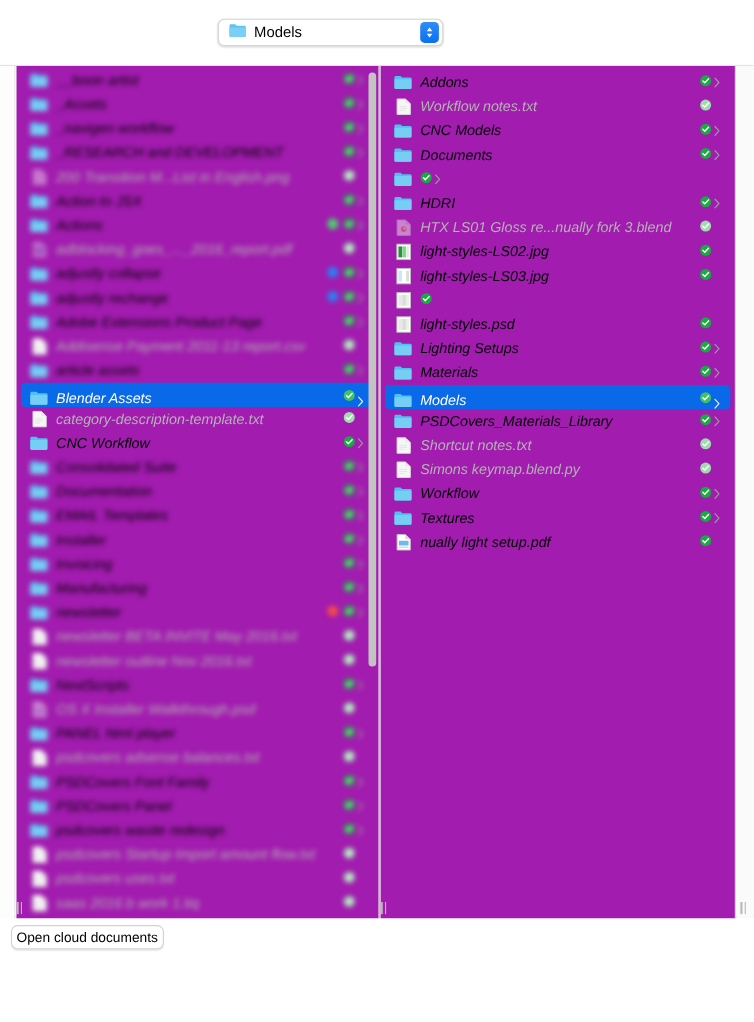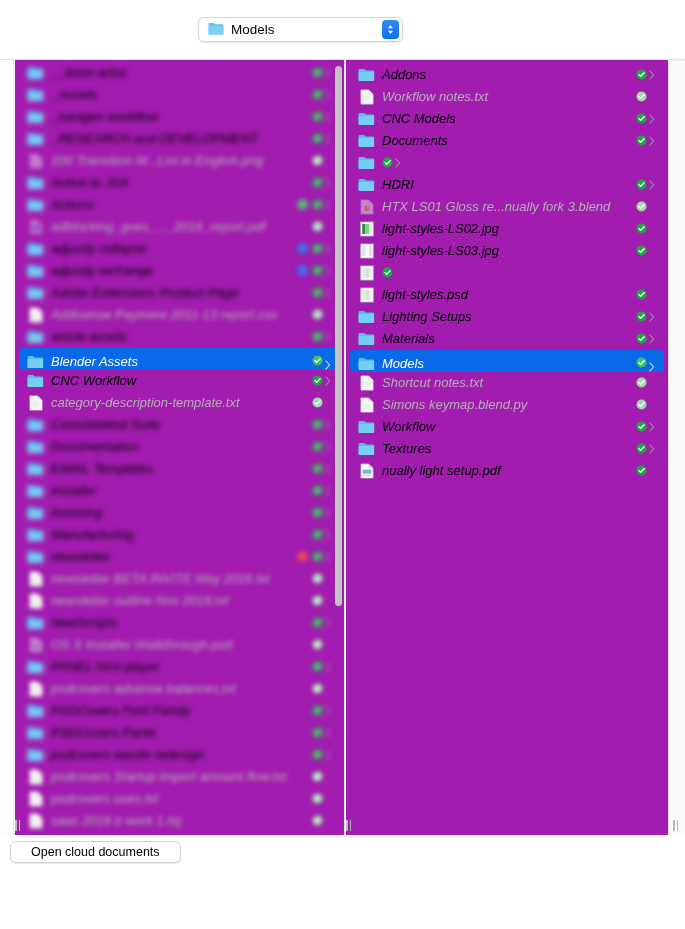--- a/index.html
+++ b/index.html
@@ -111,21 +111,21 @@
   }
   .grip i { display: block; width: 1.5px; height: 11px; background: #b9b9b9; }
 
   
   .bottom {
     position: absolute; left: 0; top: 835px; width: 685px; height: 94px;
     background: #ffffff;
   }
   .cloud-btn {
     position: absolute; left: 10px; top: 6px;
-    height: 22px; padding: 0 20px;
+    height: 22px; padding: 0 4px;
     display: flex; align-items: center;
     font-size: 12.5px; color: #000;
     background: #ffffff;
     border: 1px solid #d2d2d2; border-radius: 6px;
     box-shadow: 0 1px 1.2px rgba(0,0,0,0.09);
   }
 </style>
 </head>
 <body>
 
@@ -432,60 +432,60 @@
                 <circle cx="5.5" cy="5.5" r="5" fill="#3ec45e"></circle>
                 <path d="M3 5.6 L4.7 7.3 L8.1 3.7" stroke="#ffffff" stroke-width="1.3" fill="none" stroke-linecap="round" stroke-linejoin="round"></path>
               </svg></span>
           </span>
           <span class="chev">
             <svg width="6" height="10" viewBox="0 0 6 10">
               <path d="M1 1 L4.6 5 L1 9" stroke="#e3eefd" stroke-width="1.1" fill="none" stroke-linecap="round" stroke-linejoin="round"></path>
             </svg>
           </span>
         </div>
-        <div class="row">
-          <span class="ico">
-            <svg width="17" height="14" viewBox="0 0 17 14">
-              <path d="M0.6 2.3a1.2 1.2 0 0 1 1.2-1.2h4.4l1.4 1.4h7.4a1.2 1.2 0 0 1 1.2 1.2v8.1a1.2 1.2 0 0 1-1.2 1.2H1.8a1.2 1.2 0 0 1-1.2-1.2z" fill="#4fc0f0"></path>
-              <path d="M0.6 4.1h15.4v7.7a1.2 1.2 0 0 1-1.2 1.2H1.8a1.2 1.2 0 0 1-1.2-1.2z" fill="#76cef4"></path>
-            </svg>
-          </span>
-          <span class="nm">CNC Workflow</span>
-          <span class="badges">
-            <span class="badge"><svg width="11" height="11" viewBox="0 0 11 11">
-                <circle cx="5.5" cy="5.5" r="5" fill="#17ac3f"></circle>
-                <path d="M3 5.6 L4.7 7.3 L8.1 3.7" stroke="#ffffff" stroke-width="1.3" fill="none" stroke-linecap="round" stroke-linejoin="round"></path>
-              </svg></span>
-          </span>
-          <span class="chev">
-            <svg width="6" height="10" viewBox="0 0 6 10">
-              <path d="M1 1 L4.6 5 L1 9" stroke="#9a9a9a" stroke-width="1.1" fill="none" stroke-linecap="round" stroke-linejoin="round"></path>
-            </svg>
-          </span>
-        </div>
         <div class="row dim">
           <span class="ico">
             <svg width="14" height="16" viewBox="0 0 14 16">
               <path d="M1 1h7.5L13 5.2V15H1z" fill="#f6f6f6" stroke="#e0e0e0" stroke-width="0.9"></path>
               <path d="M8.5 1 L13 5.2 H8.5z" fill="#e0e0e0" opacity="0.55"></path>
               <g fill="#e3e3e3">
                 <rect x="3" y="7.4" width="7" height="0.8"></rect>
                 <rect x="3" y="9.2" width="7" height="0.8"></rect>
                 <rect x="3" y="11" width="5" height="0.8"></rect>
               </g>
             </svg>
           </span>
           <span class="nm">category-description-template.txt</span>
           <span class="badges">
             <span class="badge"><svg width="11" height="11" viewBox="0 0 11 11">
                 <circle cx="5.5" cy="5.5" r="5" fill="#9edcae"></circle>
                 <path d="M3 5.6 L4.7 7.3 L8.1 3.7" stroke="#ffffff" stroke-width="1.3" fill="none" stroke-linecap="round" stroke-linejoin="round"></path>
               </svg></span>
           </span>
           <span class="chev"></span>
+        </div>
+        <div class="row">
+          <span class="ico">
+            <svg width="17" height="14" viewBox="0 0 17 14">
+              <path d="M0.6 2.3a1.2 1.2 0 0 1 1.2-1.2h4.4l1.4 1.4h7.4a1.2 1.2 0 0 1 1.2 1.2v8.1a1.2 1.2 0 0 1-1.2 1.2H1.8a1.2 1.2 0 0 1-1.2-1.2z" fill="#4fc0f0"></path>
+              <path d="M0.6 4.1h15.4v7.7a1.2 1.2 0 0 1-1.2 1.2H1.8a1.2 1.2 0 0 1-1.2-1.2z" fill="#76cef4"></path>
+            </svg>
+          </span>
+          <span class="nm">CNC Workflow</span>
+          <span class="badges">
+            <span class="badge"><svg width="11" height="11" viewBox="0 0 11 11">
+                <circle cx="5.5" cy="5.5" r="5" fill="#17ac3f"></circle>
+                <path d="M3 5.6 L4.7 7.3 L8.1 3.7" stroke="#ffffff" stroke-width="1.3" fill="none" stroke-linecap="round" stroke-linejoin="round"></path>
+              </svg></span>
+          </span>
+          <span class="chev">
+            <svg width="6" height="10" viewBox="0 0 6 10">
+              <path d="M1 1 L4.6 5 L1 9" stroke="#9a9a9a" stroke-width="1.1" fill="none" stroke-linecap="round" stroke-linejoin="round"></path>
+            </svg>
+          </span>
         </div>
         <div class="row blurred">
           <span class="ico">
             <svg width="17" height="14" viewBox="0 0 17 14">
               <path d="M0.6 2.3a1.2 1.2 0 0 1 1.2-1.2h4.4l1.4 1.4h7.4a1.2 1.2 0 0 1 1.2 1.2v8.1a1.2 1.2 0 0 1-1.2 1.2H1.8a1.2 1.2 0 0 1-1.2-1.2z" fill="#4fc0f0"></path>
               <path d="M0.6 4.1h15.4v7.7a1.2 1.2 0 0 1-1.2 1.2H1.8a1.2 1.2 0 0 1-1.2-1.2z" fill="#76cef4"></path>
             </svg>
           </span>
           <span class="nm">Consolidated Suite</span>
           <span class="badges">
@@ -1140,20 +1140,40 @@
                 <circle cx="5.5" cy="5.5" r="5" fill="#3ec45e"></circle>
                 <path d="M3 5.6 L4.7 7.3 L8.1 3.7" stroke="#ffffff" stroke-width="1.3" fill="none" stroke-linecap="round" stroke-linejoin="round"></path>
               </svg></span>
           </span>
           <span class="chev">
             <svg width="6" height="10" viewBox="0 0 6 10">
               <path d="M1 1 L4.6 5 L1 9" stroke="#e3eefd" stroke-width="1.1" fill="none" stroke-linecap="round" stroke-linejoin="round"></path>
             </svg>
           </span>
         </div>
+        <div class="row">
+          <span class="ico">
+            <svg width="17" height="14" viewBox="0 0 17 14">
+              <path d="M0.6 2.3a1.2 1.2 0 0 1 1.2-1.2h4.4l1.4 1.4h7.4a1.2 1.2 0 0 1 1.2 1.2v8.1a1.2 1.2 0 0 1-1.2 1.2H1.8a1.2 1.2 0 0 1-1.2-1.2z" fill="#4fc0f0"></path>
+              <path d="M0.6 4.1h15.4v7.7a1.2 1.2 0 0 1-1.2 1.2H1.8a1.2 1.2 0 0 1-1.2-1.2z" fill="#76cef4"></path>
+            </svg>
+          </span>
+          <span class="nm">PSDCovers_Materials_Library</span>
+          <span class="badges">
+            <span class="badge"><svg width="11" height="11" viewBox="0 0 11 11">
+                <circle cx="5.5" cy="5.5" r="5" fill="#17ac3f"></circle>
+                <path d="M3 5.6 L4.7 7.3 L8.1 3.7" stroke="#ffffff" stroke-width="1.3" fill="none" stroke-linecap="round" stroke-linejoin="round"></path>
+              </svg></span>
+          </span>
+          <span class="chev">
+            <svg width="6" height="10" viewBox="0 0 6 10">
+              <path d="M1 1 L4.6 5 L1 9" stroke="#9a9a9a" stroke-width="1.1" fill="none" stroke-linecap="round" stroke-linejoin="round"></path>
+            </svg>
+          </span>
+        </div>
         <div class="row dim">
           <span class="ico">
             <svg width="14" height="16" viewBox="0 0 14 16">
               <path d="M1 1h7.5L13 5.2V15H1z" fill="#f6f6f6" stroke="#e0e0e0" stroke-width="0.9"></path>
               <path d="M8.5 1 L13 5.2 H8.5z" fill="#e0e0e0" opacity="0.55"></path>
               <g fill="#e3e3e3">
                 <rect x="3" y="7.4" width="7" height="0.8"></rect>
                 <rect x="3" y="9.2" width="7" height="0.8"></rect>
                 <rect x="3" y="11" width="5" height="0.8"></rect>
               </g>

